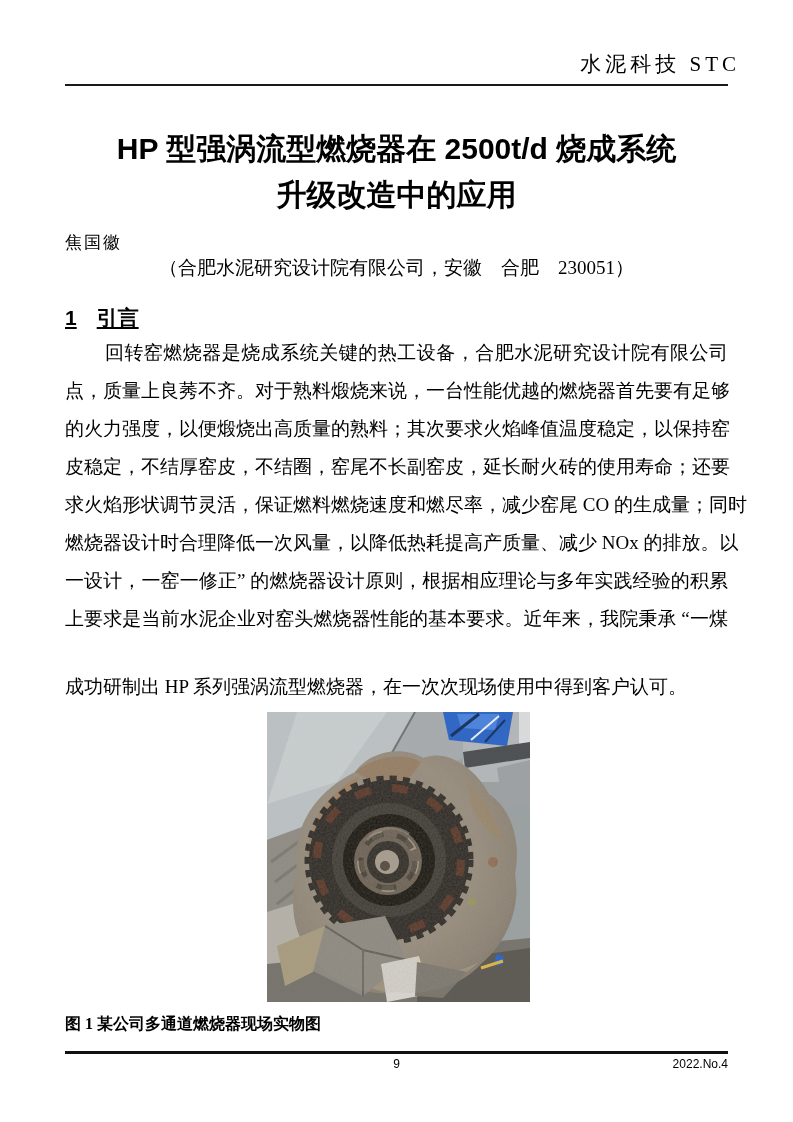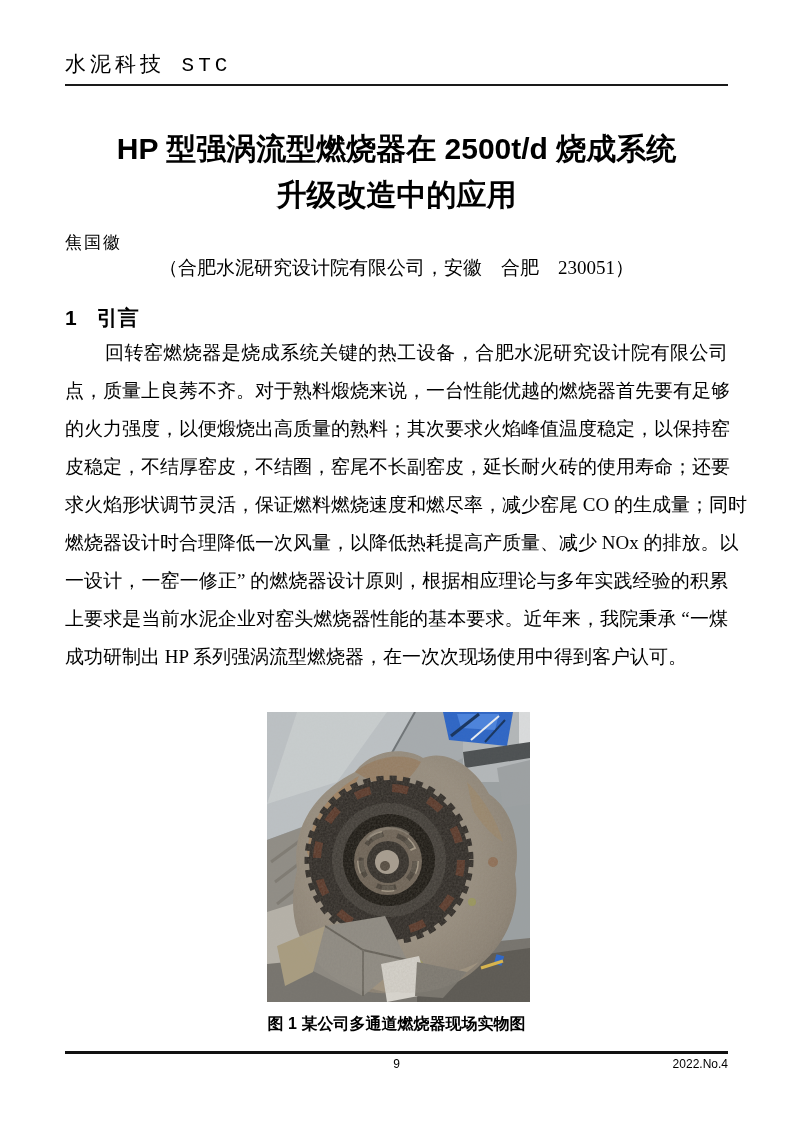--- a/index.html
+++ b/index.html
@@ -7,23 +7,23 @@
     position:relative;
     width:793px;height:1122px;
     margin:0 auto;
     background:#ffffff;
     font-family:"Liberation Serif","DejaVu Serif",serif;
     color:#000;
     overflow:hidden;
   }
   
   .journal{
-    position:absolute;top:50px;left:65px;width:663px;
-    text-align:left;font-size:21px;letter-spacing:4px;
-    font-family:Liberation Mono, monospace;
+    position:absolute;top:50px;left:77px;width:663px;
+    text-align:right;font-size:21px;letter-spacing:4px;
+    font-family:Liberation Serif, serif;
   }
   .header-rule{
     position:absolute;top:84px;left:65px;width:663px;height:2px;
     background:#1a1a1a;
   }
   
   .title{
     position:absolute;top:126px;left:65px;width:663px;
     text-align:center;font-weight:bold;font-size:30px;line-height:46px;
     font-family:"Liberation Sans","DejaVu Sans",sans-serif;
@@ -34,43 +34,44 @@
   }
   .affiliation{
     position:absolute;top:255px;left:65px;width:663px;
     text-align:center;font-size:19px;
   }
   
   .section-heading{
     position:absolute;top:304px;left:65px;width:663px;
     font-weight:bold;font-size:21px;
     font-family:"Liberation Sans","DejaVu Sans",sans-serif;
+    text-decoration:underline;
   }
   .section-heading .sec-no{margin-right:20px;}
   
   .paragraph{
     position:absolute;top:334px;left:65px;width:663px;
     font-size:19px;line-height:38px;
   }
   .pline{
     text-align:justify;
     text-align-last:justify;
     white-space:nowrap;
   }
   .pline.indent{text-indent:2.1em;}
-  .pline.last{text-align-last:left;white-space:normal;}
+  .pline.last{text-align-last:left;white-space:normal;margin-top:30px;}
   
   .figure{
     position:absolute;top:712px;left:267px;width:263px;height:290px;
   }
   .figure svg{display:block;}
   .caption{
     position:absolute;top:1014px;left:65px;width:663px;
-    text-align:center;font-weight:bold;font-size:16px;
-    font-family:Liberation Sans, sans-serif;
+    font-weight:bold;font-size:16px;
+    font-family:Liberation Serif, serif;
   }
   
   .footer-rule{
     position:absolute;top:1051px;left:65px;width:663px;height:3px;
     background:#111;
   }
   .footer-row{
     position:absolute;top:1057px;left:65px;width:663px;height:18px;
     font-family:"Liberation Sans","DejaVu Sans",sans-serif;
     font-size:12px;

